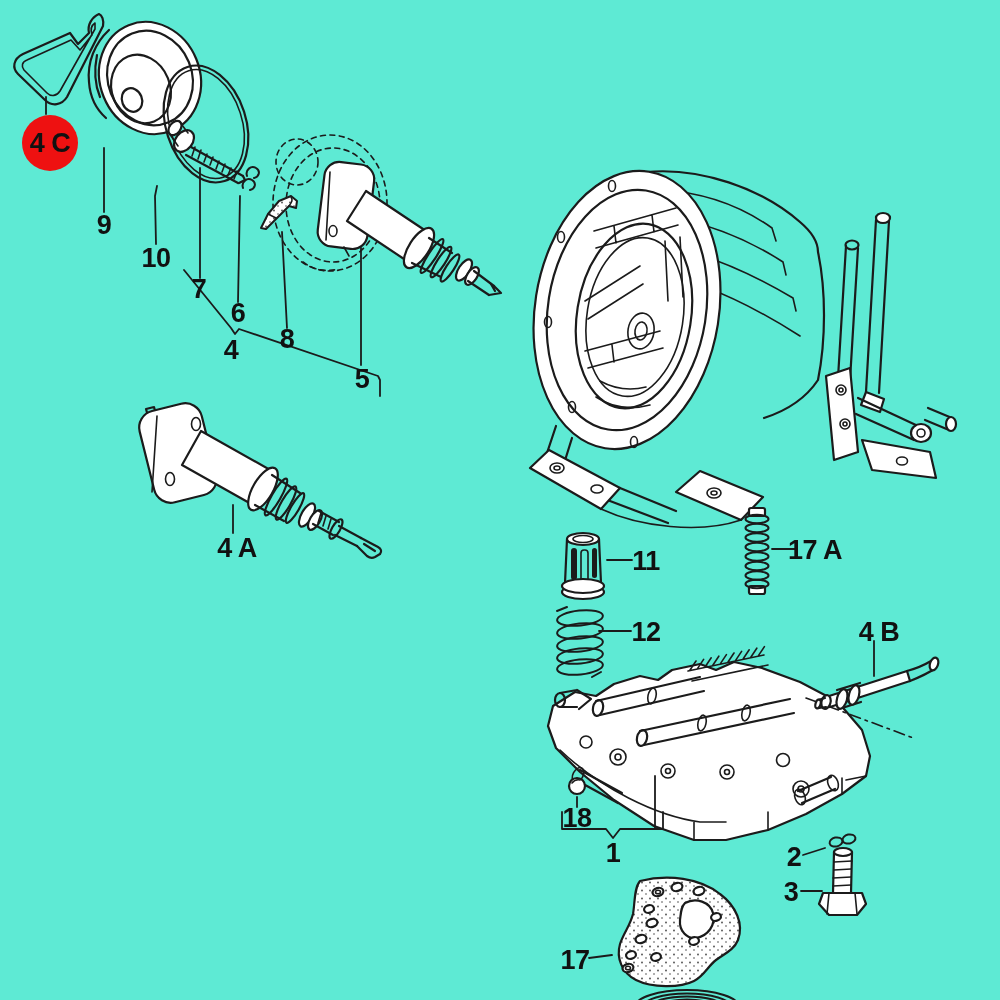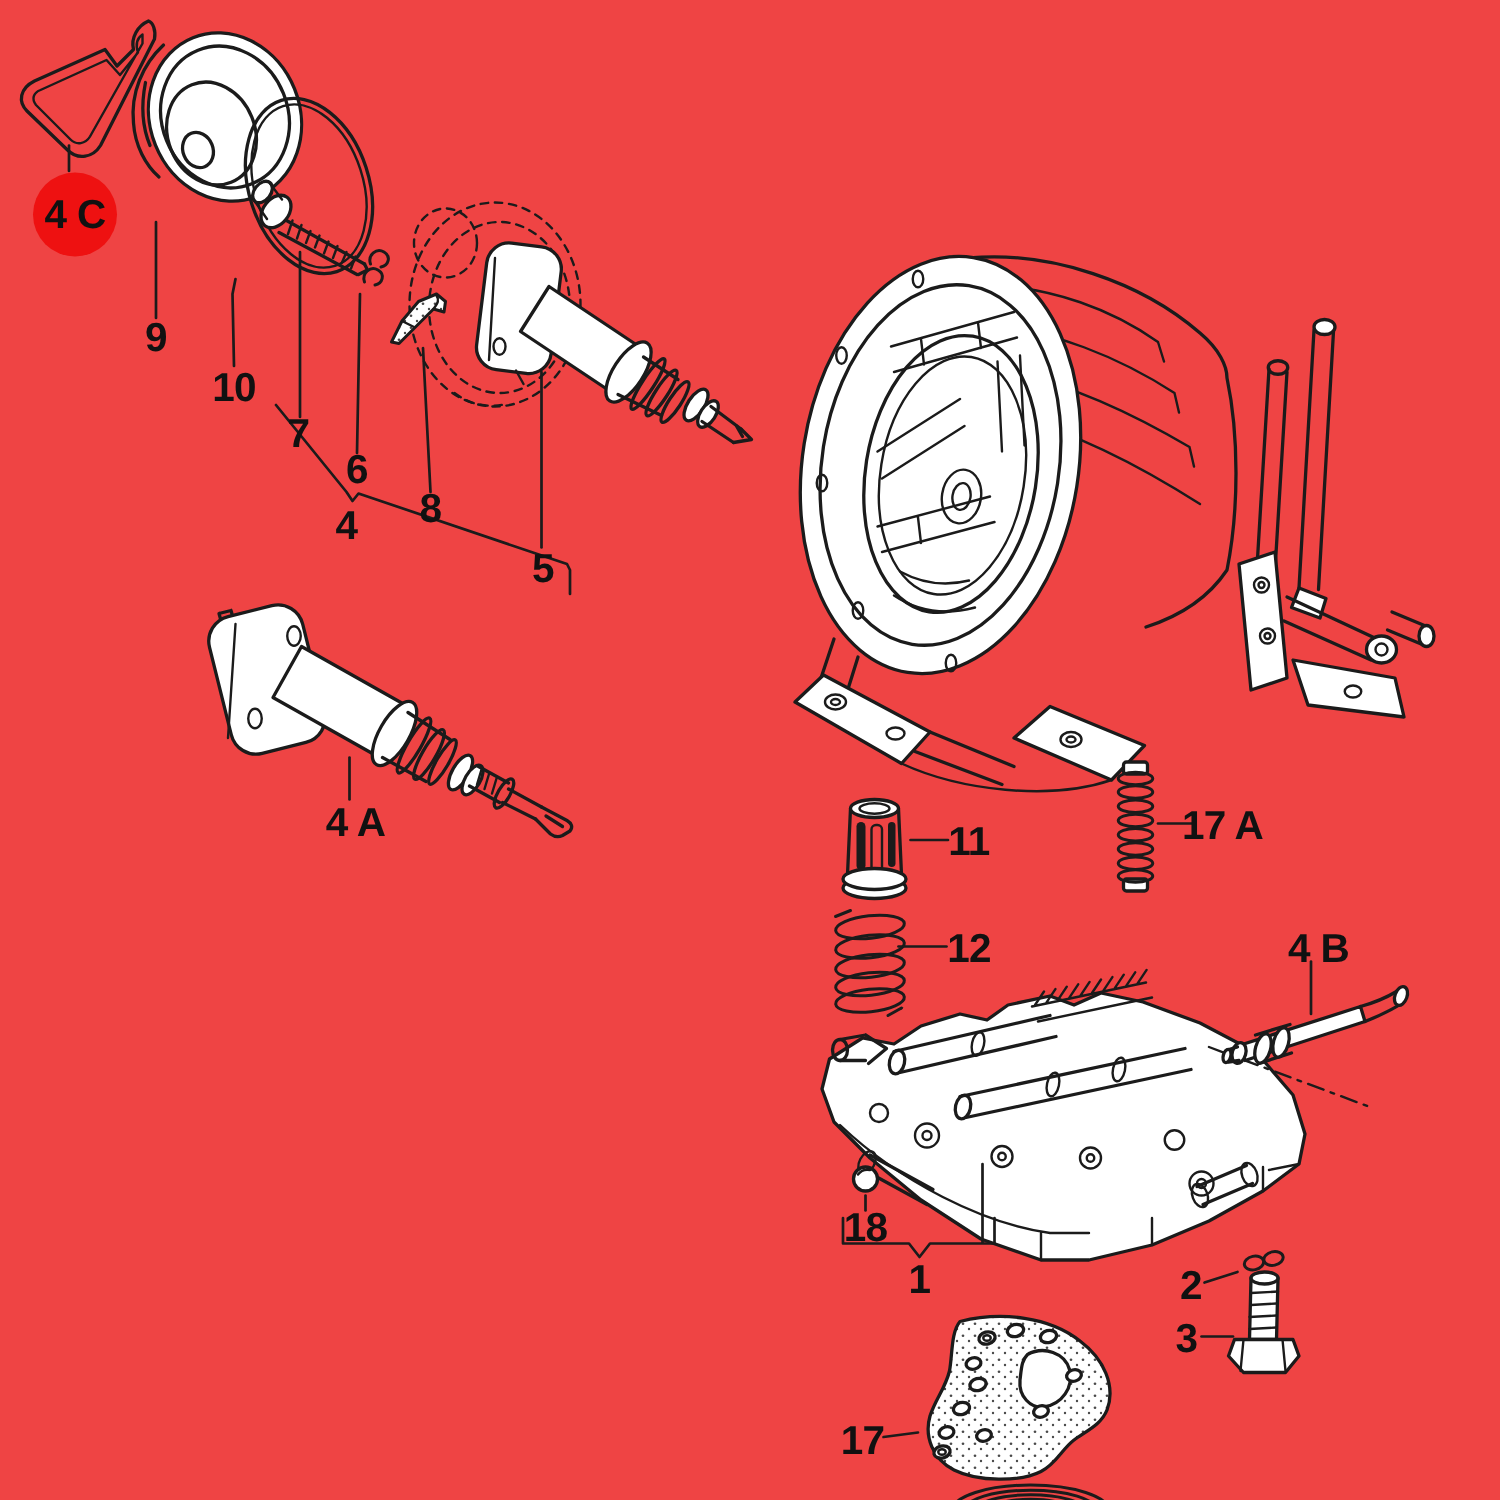--- a/index.html
+++ b/index.html
@@ -1,16 +1,16 @@
 <!DOCTYPE html>
 <html><head>
 <meta charset="utf-8">
 <style>
   html,body{margin:0;padding:0;background:#fff;}
-  #stage{position:relative;width:1000px;height:1000px;background:#ef4444;overflow:hidden;
+  #stage{position:relative;width:1000px;height:1000px;background:#5eead4;overflow:hidden;
          font-family:"Liberation Sans",sans-serif;}
   svg{display:block}
   .ln{fill:none;stroke:#1b1b1b;stroke-width:2.2;stroke-linecap:round;stroke-linejoin:round}
   .lnw{fill:#ffffff;stroke:#1b1b1b;stroke-width:2.2;stroke-linecap:round;stroke-linejoin:round}
   .thin{fill:none;stroke:#1b1b1b;stroke-width:1.6;stroke-linecap:round;stroke-linejoin:round}
   .med{fill:none;stroke:#1b1b1b;stroke-width:2;stroke-linecap:round;stroke-linejoin:round}
   .dash{stroke-dasharray:5 4.5}
   .ddot{stroke-dasharray:11 5 2.5 5}
   .lead{fill:none;stroke:#1b1b1b;stroke-width:1.8;stroke-linecap:round;stroke-linejoin:round}
   .dk{fill:#1b1b1b;stroke:none}

